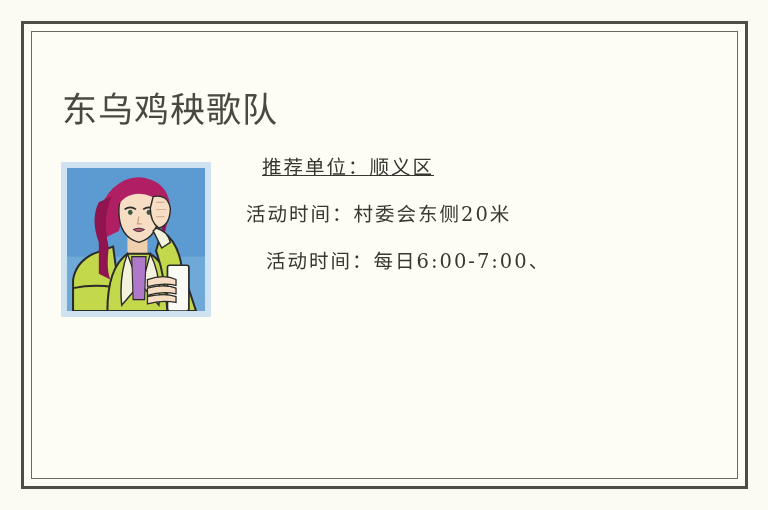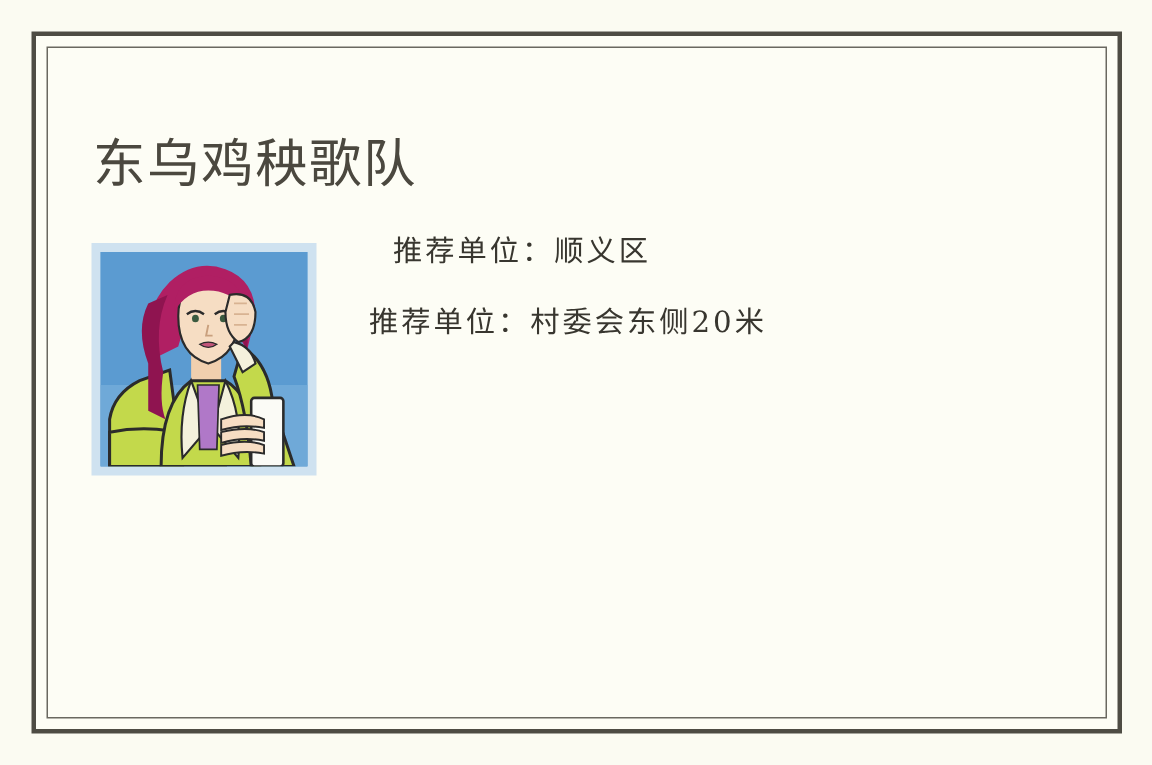--- a/index.html
+++ b/index.html
@@ -98,21 +98,21 @@
     right: 20px;
   }
   .line {
     color: #38362f;
     font-family: "DejaVu Serif", "Liberation Serif", serif;
     font-size: 19.5px;
     line-height: 47px;
     letter-spacing: 2.0px;
     white-space: nowrap;
   }
-  .line.indent-1 { padding-left: 34px; }
+  .line.indent-1 { padding-left: 34px; text-decoration: underline; }
   .line.indent-2 { padding-left: 5px; }
   .line.indent-3 { padding-left: 18px; }
   .line.indent-4 { padding-left: 38px; }
   .line.indent-5 { padding-left: 0px; }
 </style>
 </head>
 <body>
 
 <div class="page">
 
@@ -172,19 +172,20 @@
 
               <path d="M58 78 Q70 74 78 78 L78 82 Q68 80 58 83 Z" fill="#f6ddc3" stroke="#2b2b2b" stroke-width="0.9"></path>
               <path d="M58 84 Q70 81 78 84 L78 88 Q68 86 58 89 Z" fill="#f6ddc3" stroke="#2b2b2b" stroke-width="0.9"></path>
               <path d="M58 90 Q70 87 78 90 L78 94 Q68 92 58 95 Z" fill="#f6ddc3" stroke="#2b2b2b" stroke-width="0.9"></path>
             </svg>
           </div>
         </div>
 
         <div class="lines">
           <div class="line indent-1">推荐单位：顺义区</div>
-          <div class="line indent-3">推荐单位：村委会东侧20米</div>
+          <div class="line indent-3">活动时间：村委会东侧20米</div>
+          <div class="line indent-4">活动时间：每日6:00-7:00、</div>
         </div>
 
       </div>
     </div>
   </div>
 </div>
 
 </body></html>

